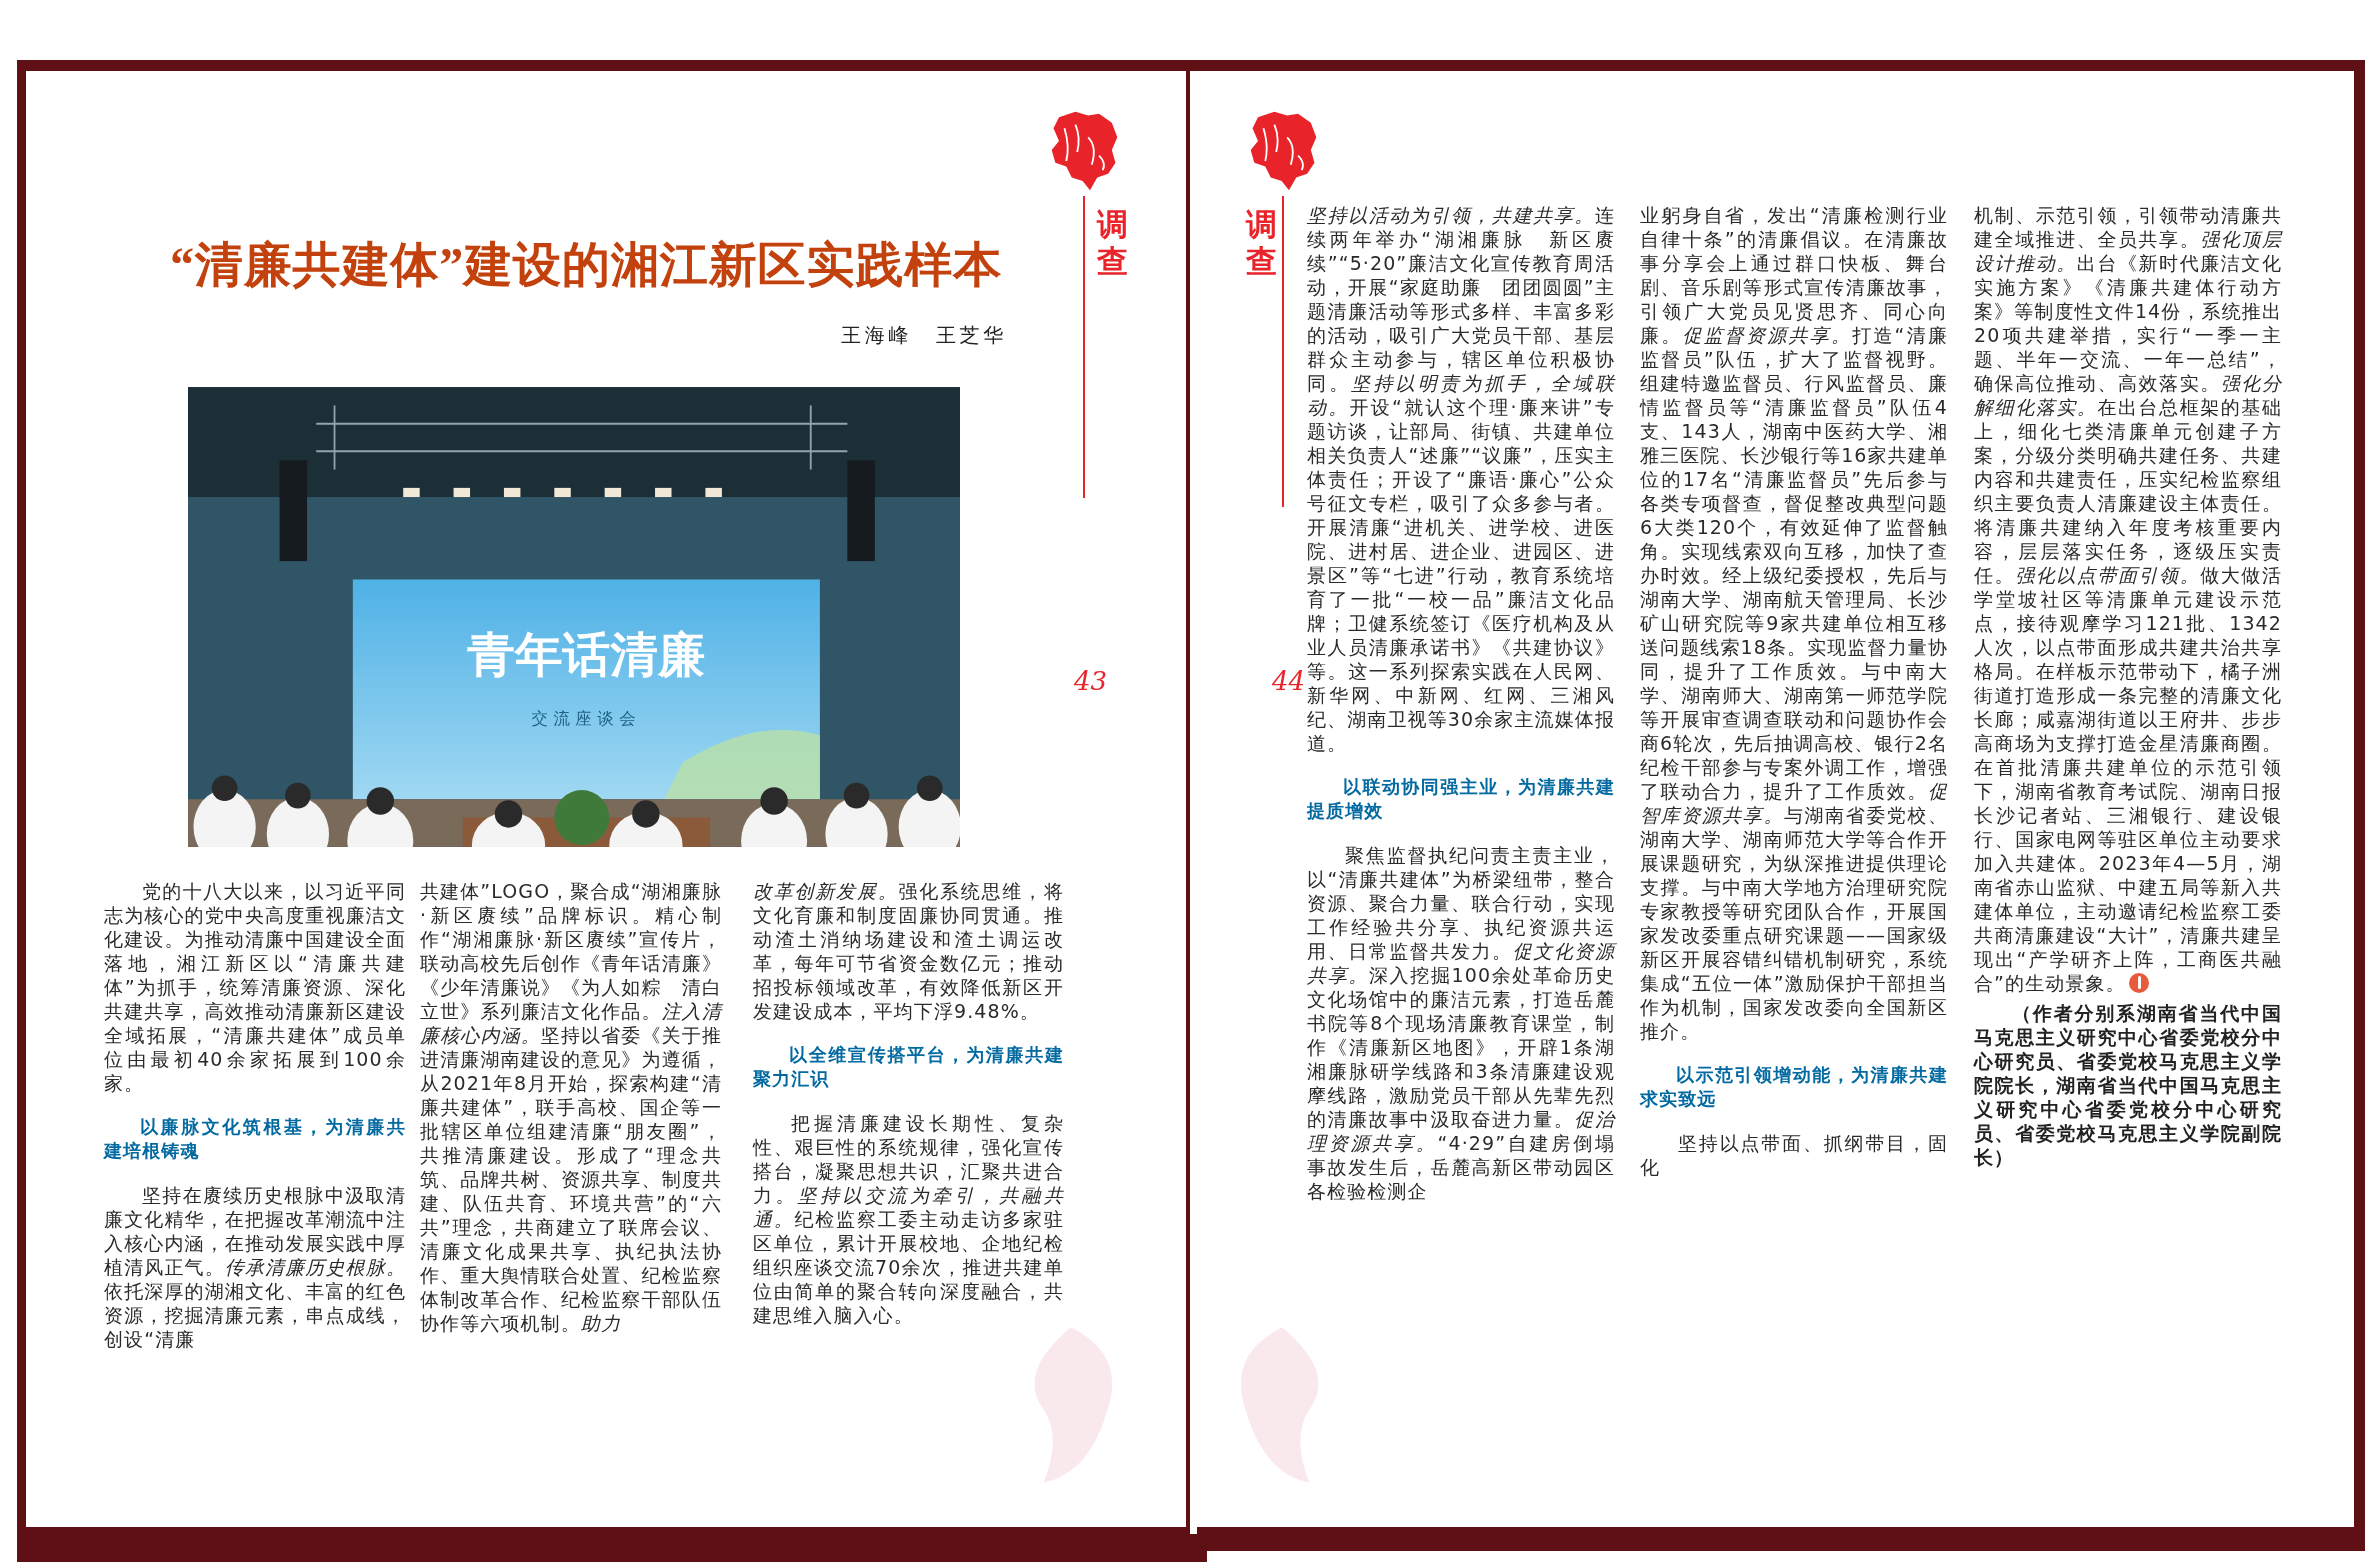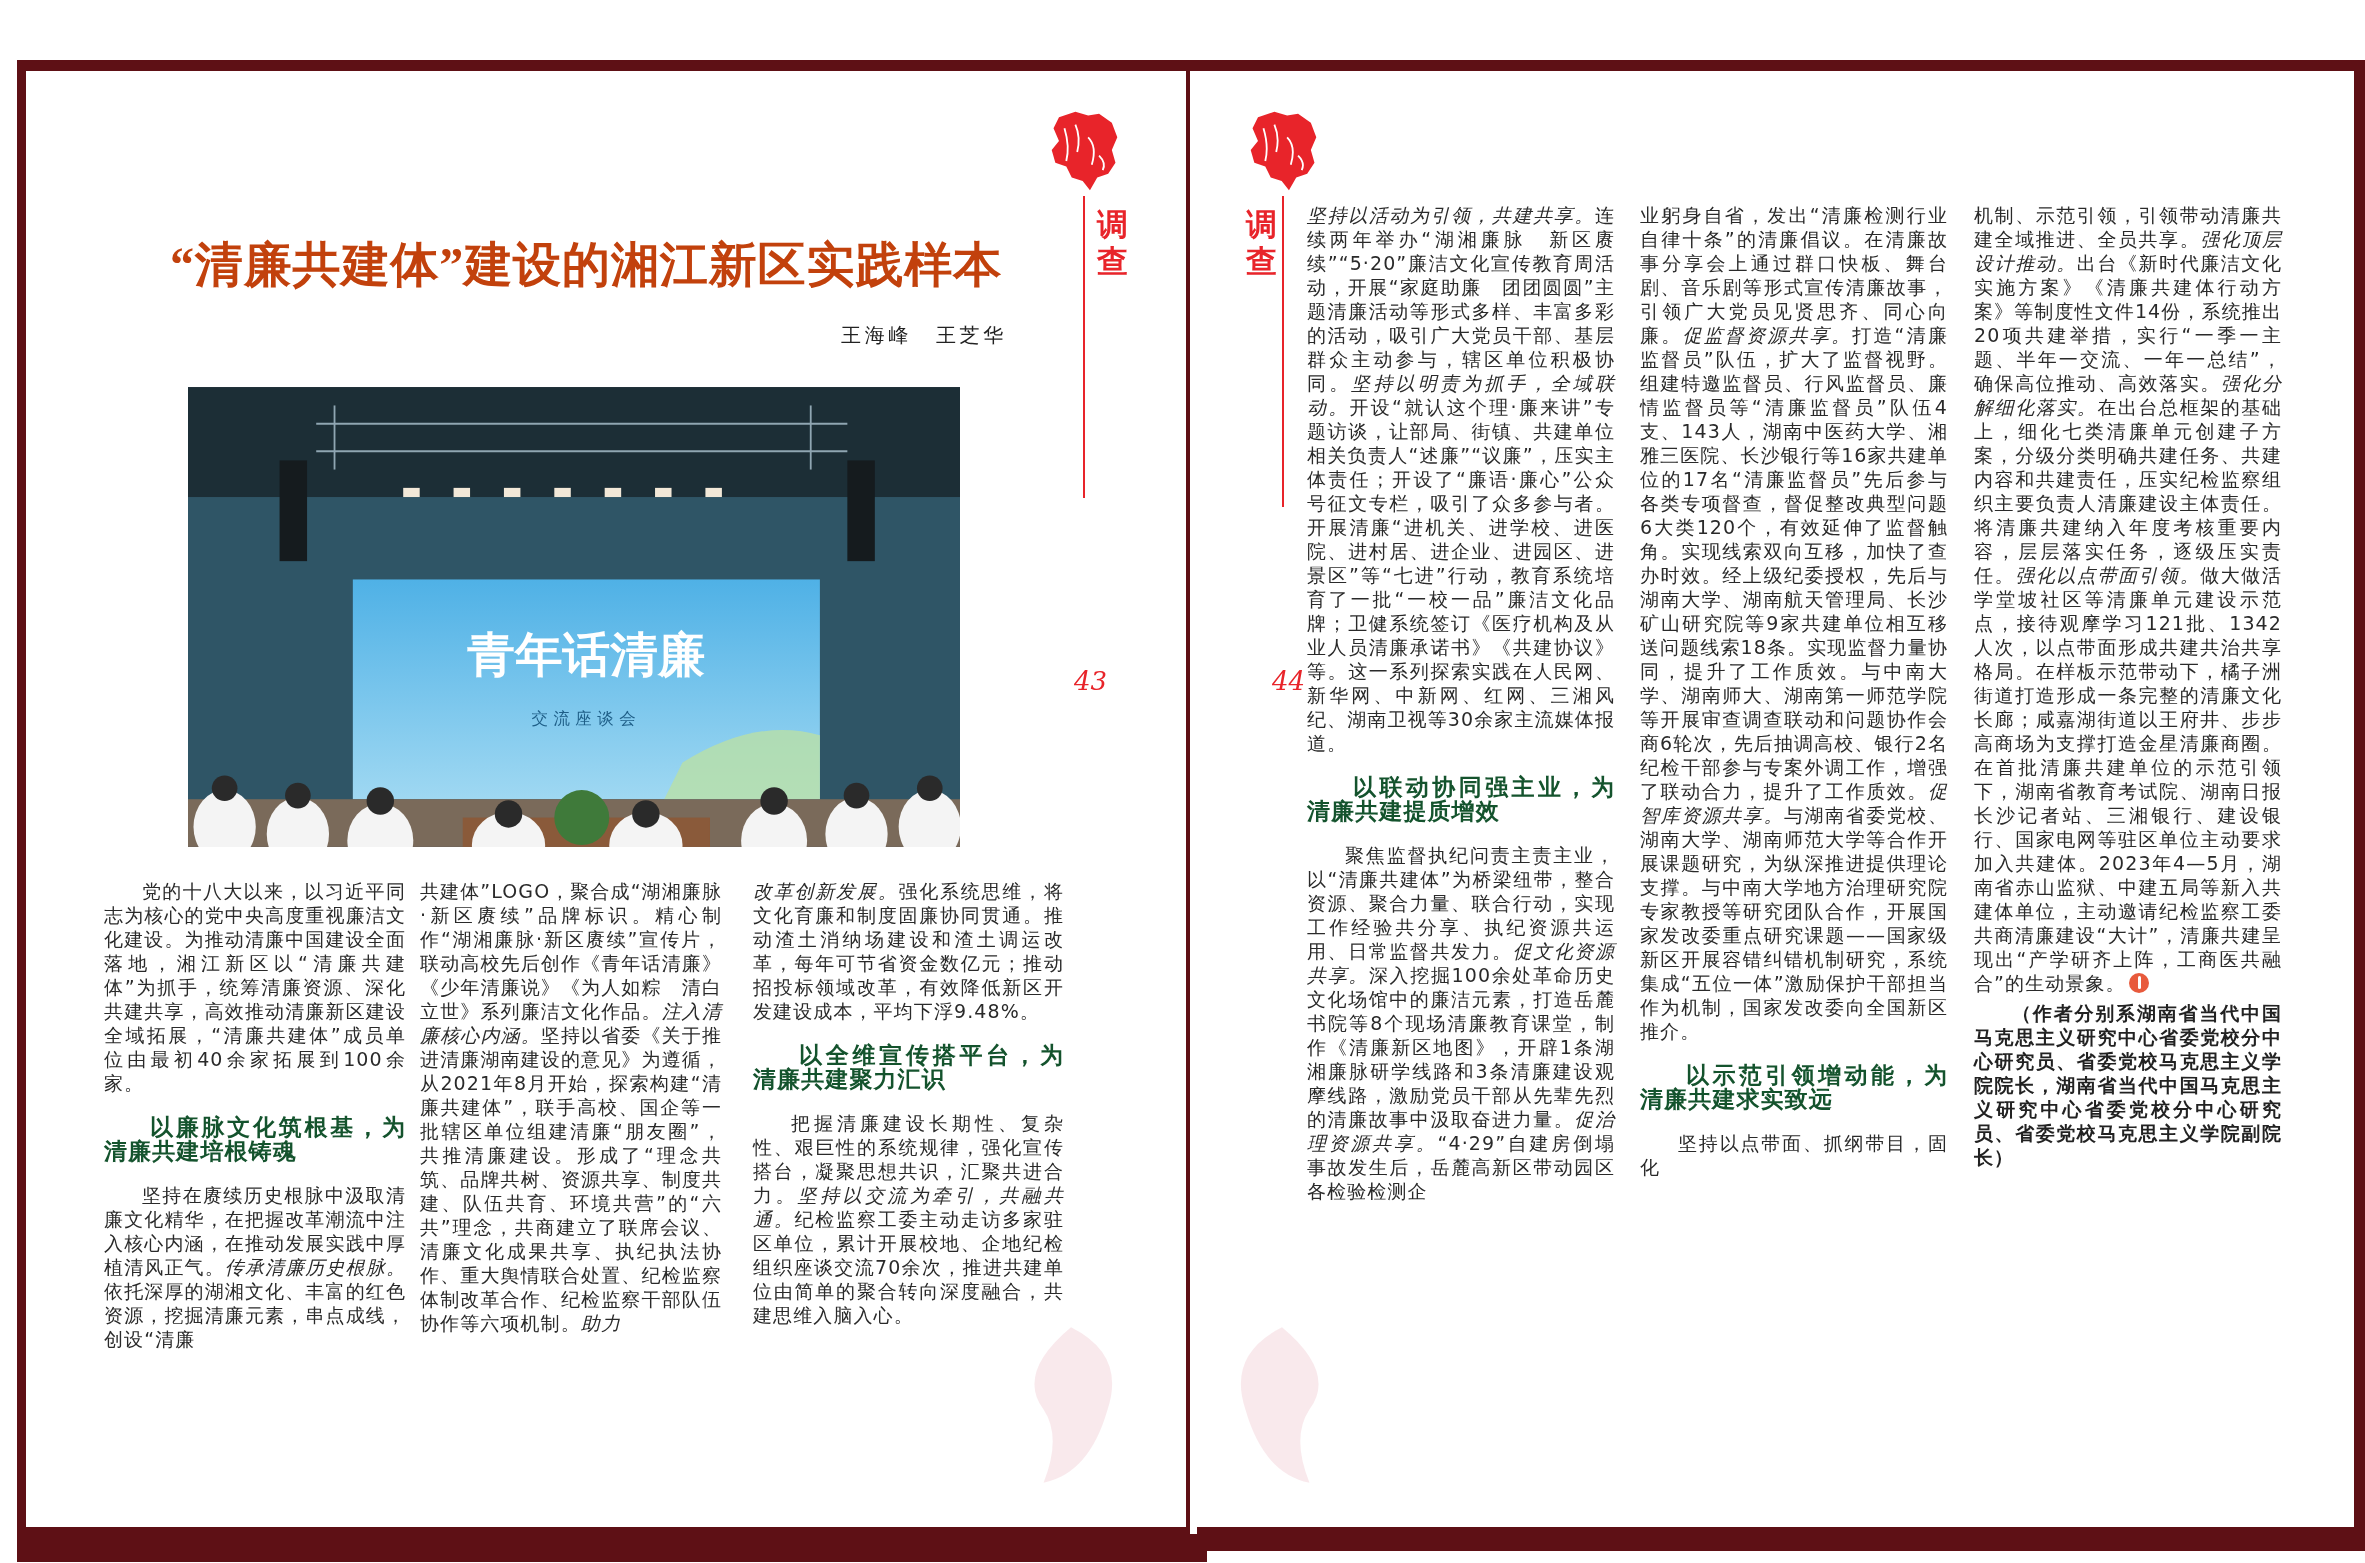--- a/index.html
+++ b/index.html
@@ -13,21 +13,21 @@
   .logo svg { width:100%; height:100%; }
   .section-rule { position:absolute; width:1.8px; background:#e8242a; }
   .section-tag { position:absolute; width:37px; font-family:"DejaVu Sans", sans-serif; font-weight:bold; font-size:31px; line-height:37px; color:#e8242a; text-align:center; }
   .page-num { position:absolute; font-family:"DejaVu Serif", serif; font-style:italic; font-size:26px; color:#e8242a; }
   .headline { position:absolute; left:165px; top:233px; width:842px; text-align:center; font-family:Liberation Serif, serif; font-weight:bold; font-size:48px; color:#c2410c; letter-spacing:0.9px; }
   .byline { position:absolute; left:165px; top:322px; width:842px; text-align:right; font-family:"DejaVu Serif", serif; font-size:20px; color:#222; letter-spacing:3.7px; word-spacing:16.5px; }
   .photo { position:absolute; left:188px; top:387px; width:772px; height:460px; overflow:hidden; background:#ef4444; }
   .col { position:absolute; font-size:19px; line-height:24px; text-align:justify; color:#2a2a2a; letter-spacing:1.1px; }
   .col p { margin:0; text-indent:2em; }
   .col p.noindent { text-indent:0; }
-  .col .sub { color:#14532d; font-weight:bold; font-size:23px; margin:20px 0 20px 0; text-indent:2em; }
+  .col .sub { color:#0369a1; font-weight:bold; font-size:18px; margin:20px 0 20px 0; text-indent:2em; }
   .col .emph { font-family:"DejaVu Serif", serif; font-style:italic; }
   .col .note { font-weight:bold; color:#222; }
   .end-mark { display:inline-block; width:20px; height:20px; border-radius:50%; background:#e85a3c; vertical-align:-2.7px; margin-left:3.7px; position:relative; }
   .end-mark::after { content:""; position:absolute; left:8.2px; top:3.7px; width:3.7px; height:13px; background:#fff; border-radius:1.8px; }
   .watermark { position:absolute; opacity:0.12; }
 </style>
 </head>
 <body>
 
 <div class="page" id="page-left"></div>

